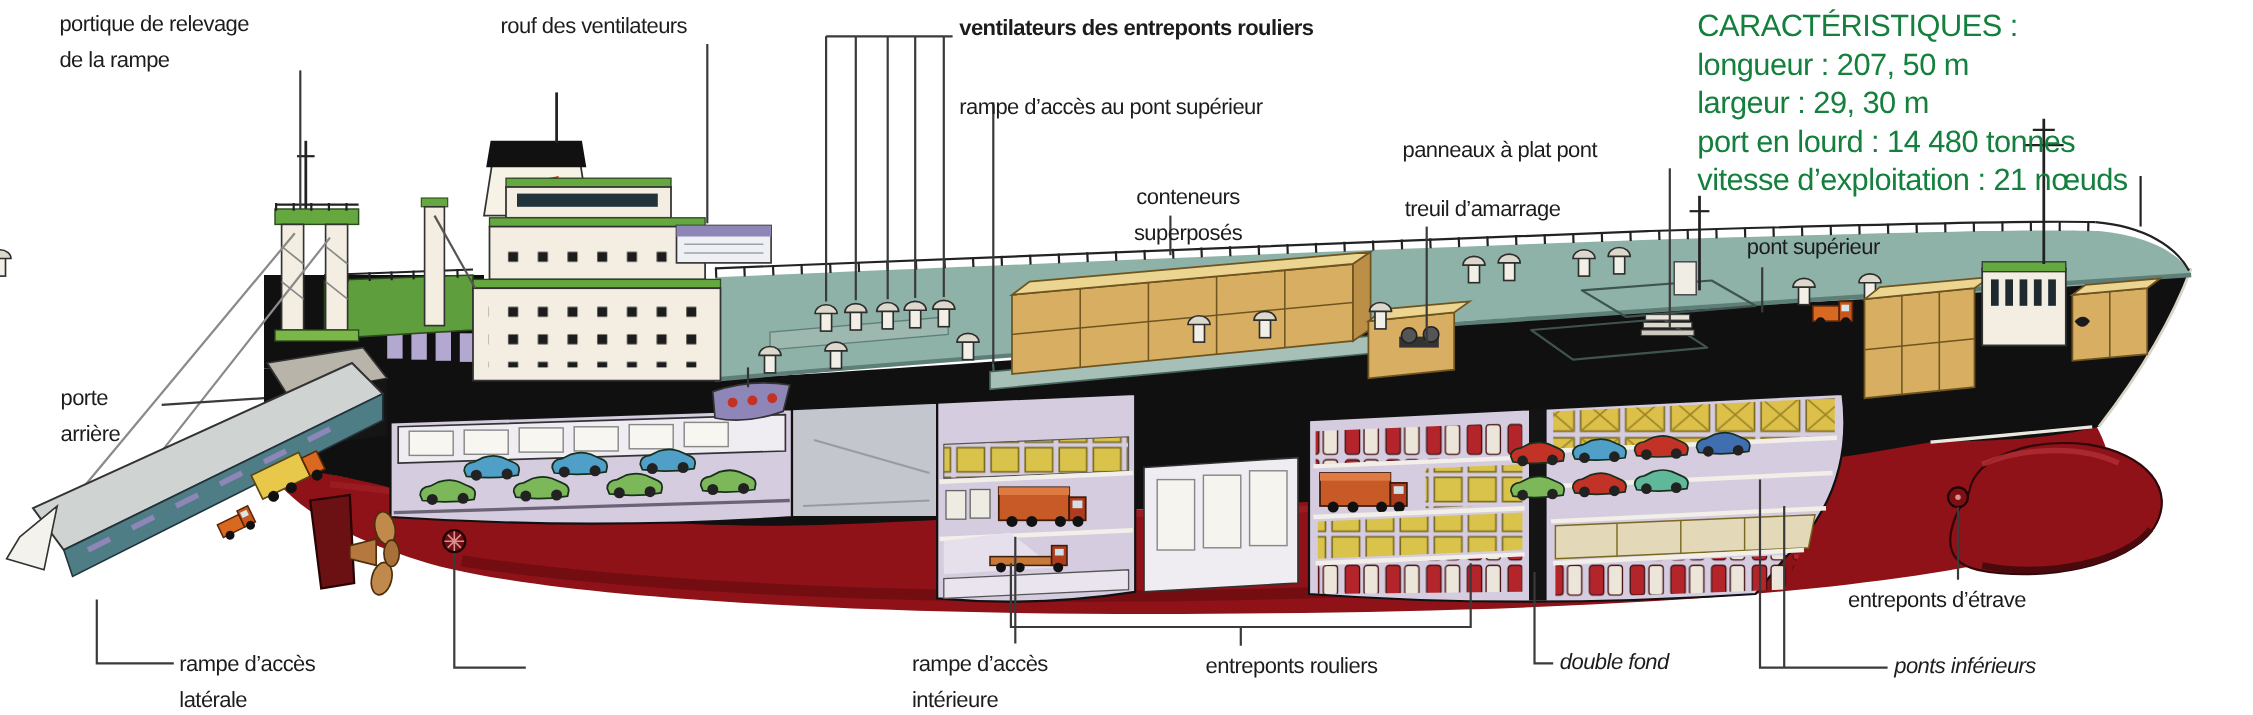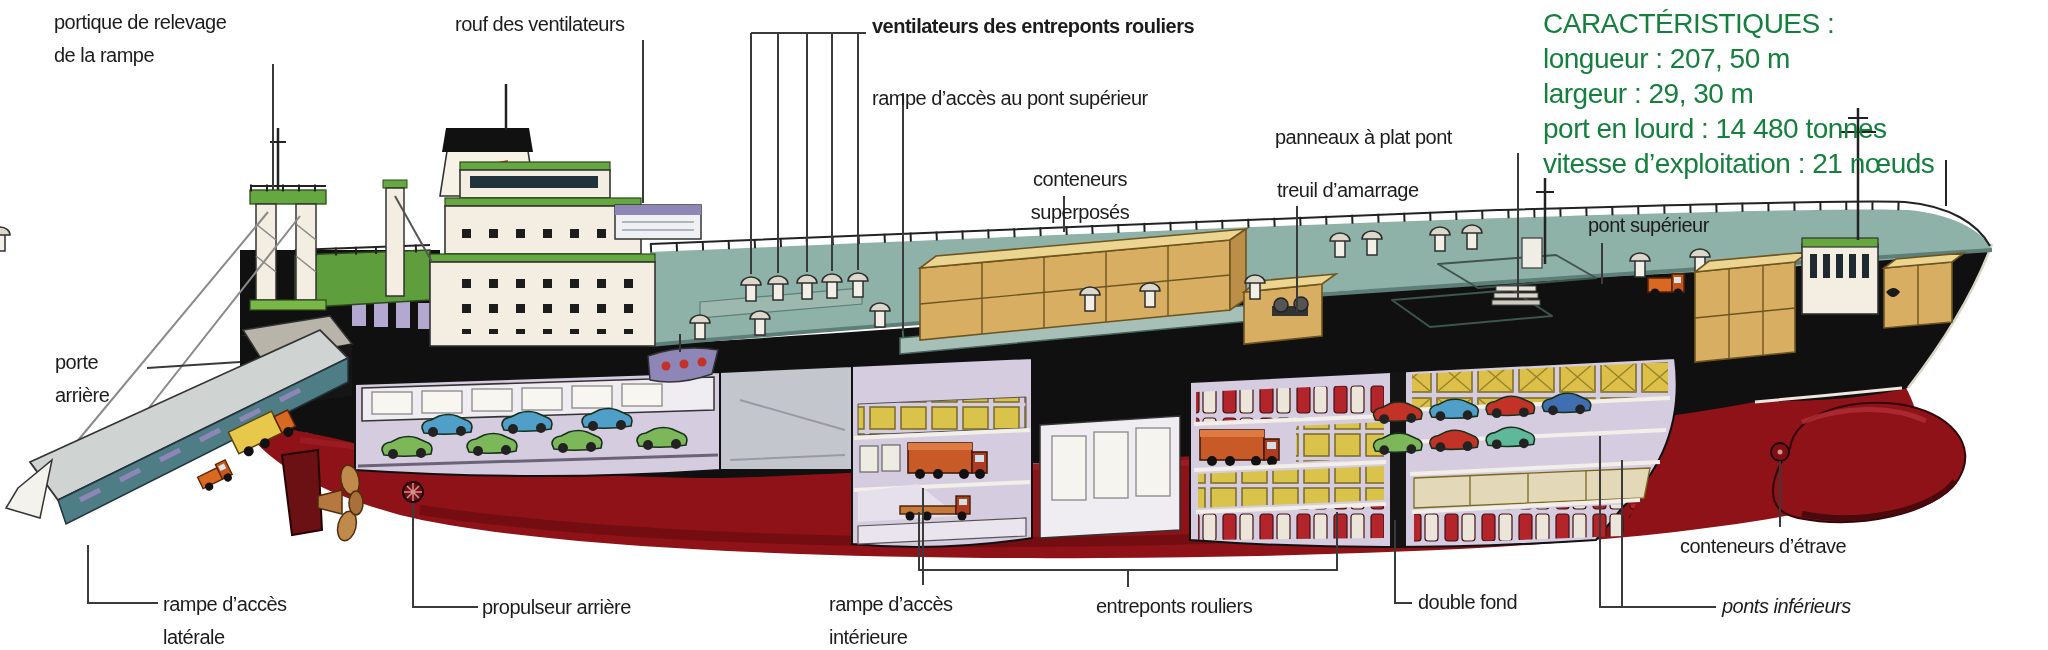--- a/index.html
+++ b/index.html
@@ -407,26 +407,25 @@
 <div class="label" style="left:872px;top:60px;margin-top:22px;">rampe d’accès au pont supérieur</div>
 <div class="label center" style="left:980px;top:118px;width:200px;margin-top:45px;">conteneurs
 superposés</div>
 <div class="label" style="left:1275px;top:121px;">panneaux à plat pont</div>
 <div class="label" style="left:1277px;top:174px;">treuil d’amarrage</div>
 <div class="label" style="left:1588px;top:209px;">pont supérieur</div>
 <div class="label" style="left:55px;top:346px;">porte
 arrière</div>
 <div class="label" style="left:163px;top:588px;">rampe d’accès
 latérale</div>
-<div class="label" style="left:482px;top:591px;">propulseur arrière</div>
 <div class="label" style="left:829px;top:588px;">rampe d’accès
 intérieure</div>
 <div class="label" style="left:1096px;top:590px;">entreponts rouliers</div>
-<div class="label" style="left:1418px;top:586px;">double fond</div>
-<div class="label" style="left:1680px;top:530px;">conteneurs d’étrave</div>
+<div class="label" style="left:1418px;top:586px;font-style:italic;">double fond</div>
+<div class="label" style="left:1680px;top:530px;">entreponts d’étrave</div>
 <div class="label" style="left:1722px;top:590px;font-style:italic;">ponts inférieurs</div>
 
 <div class="carac">
   <div>CARACTÉRISTIQUES :</div>
   <div>longueur : 207, 50 m</div>
   <div>largeur : 29, 30 m</div>
   <div>port en lourd : 14 480 tonnes</div>
   <div>vitesse d’exploitation : 21 nœuds</div>
 </div>
 

